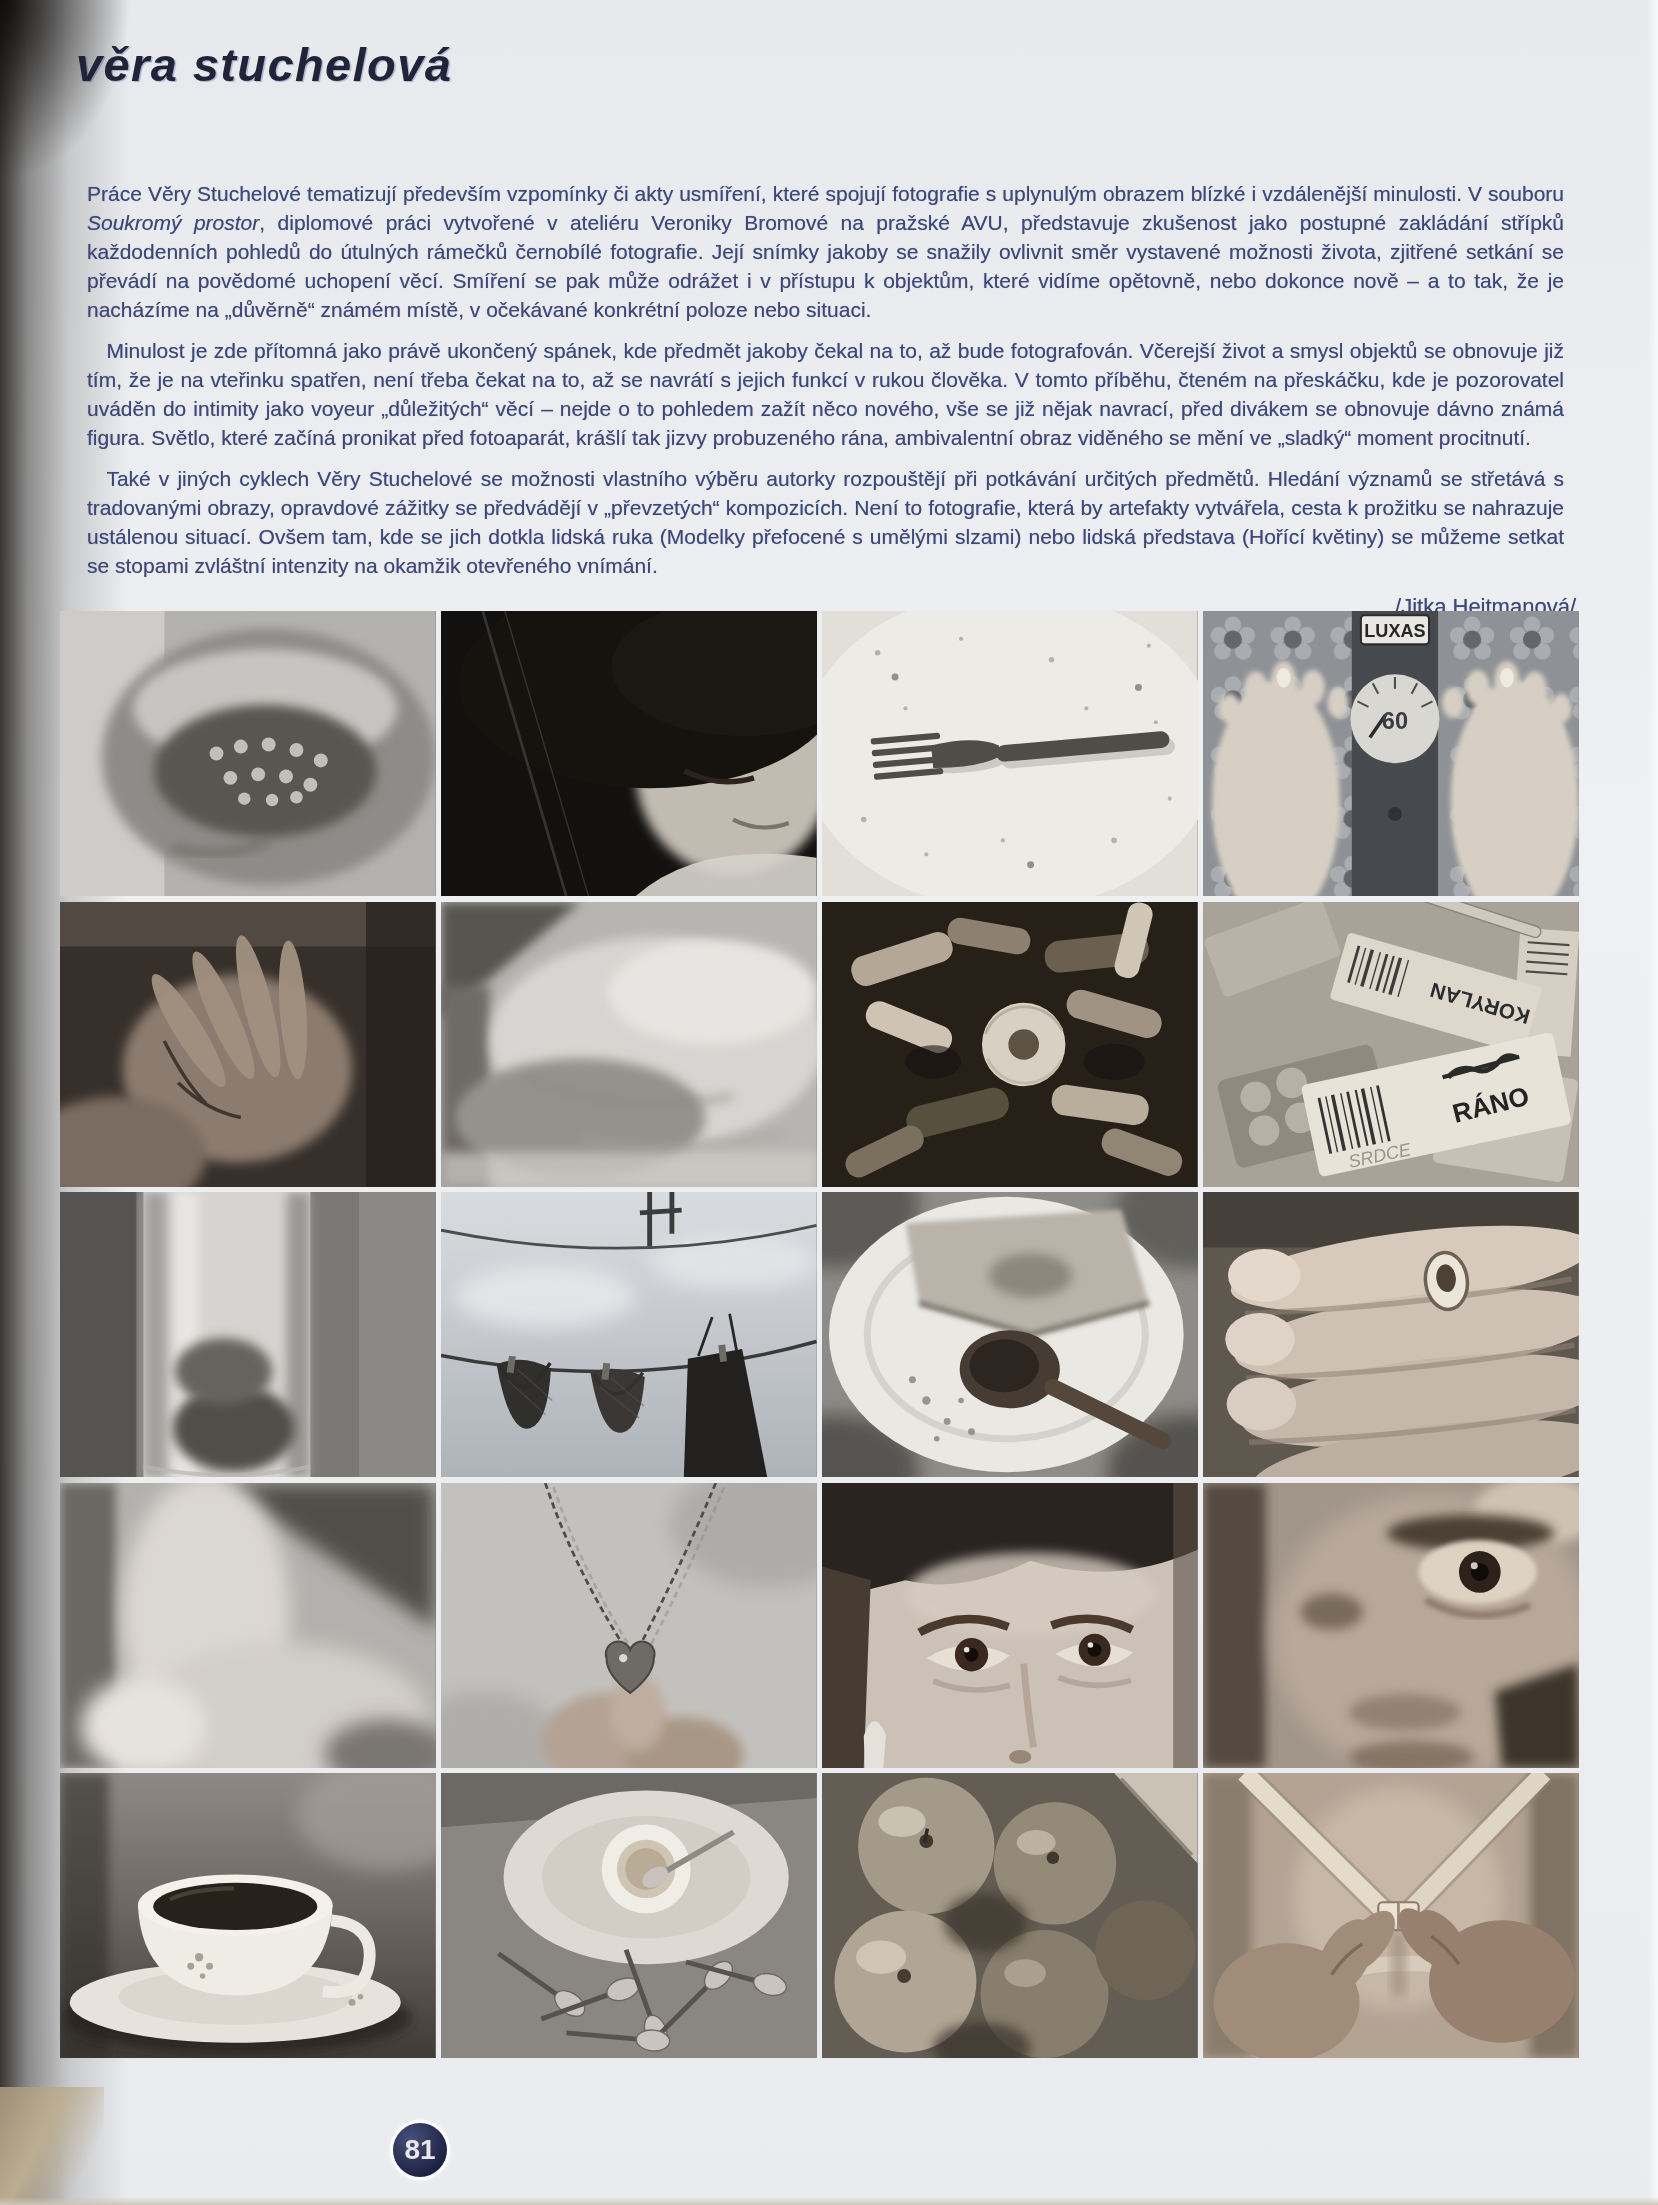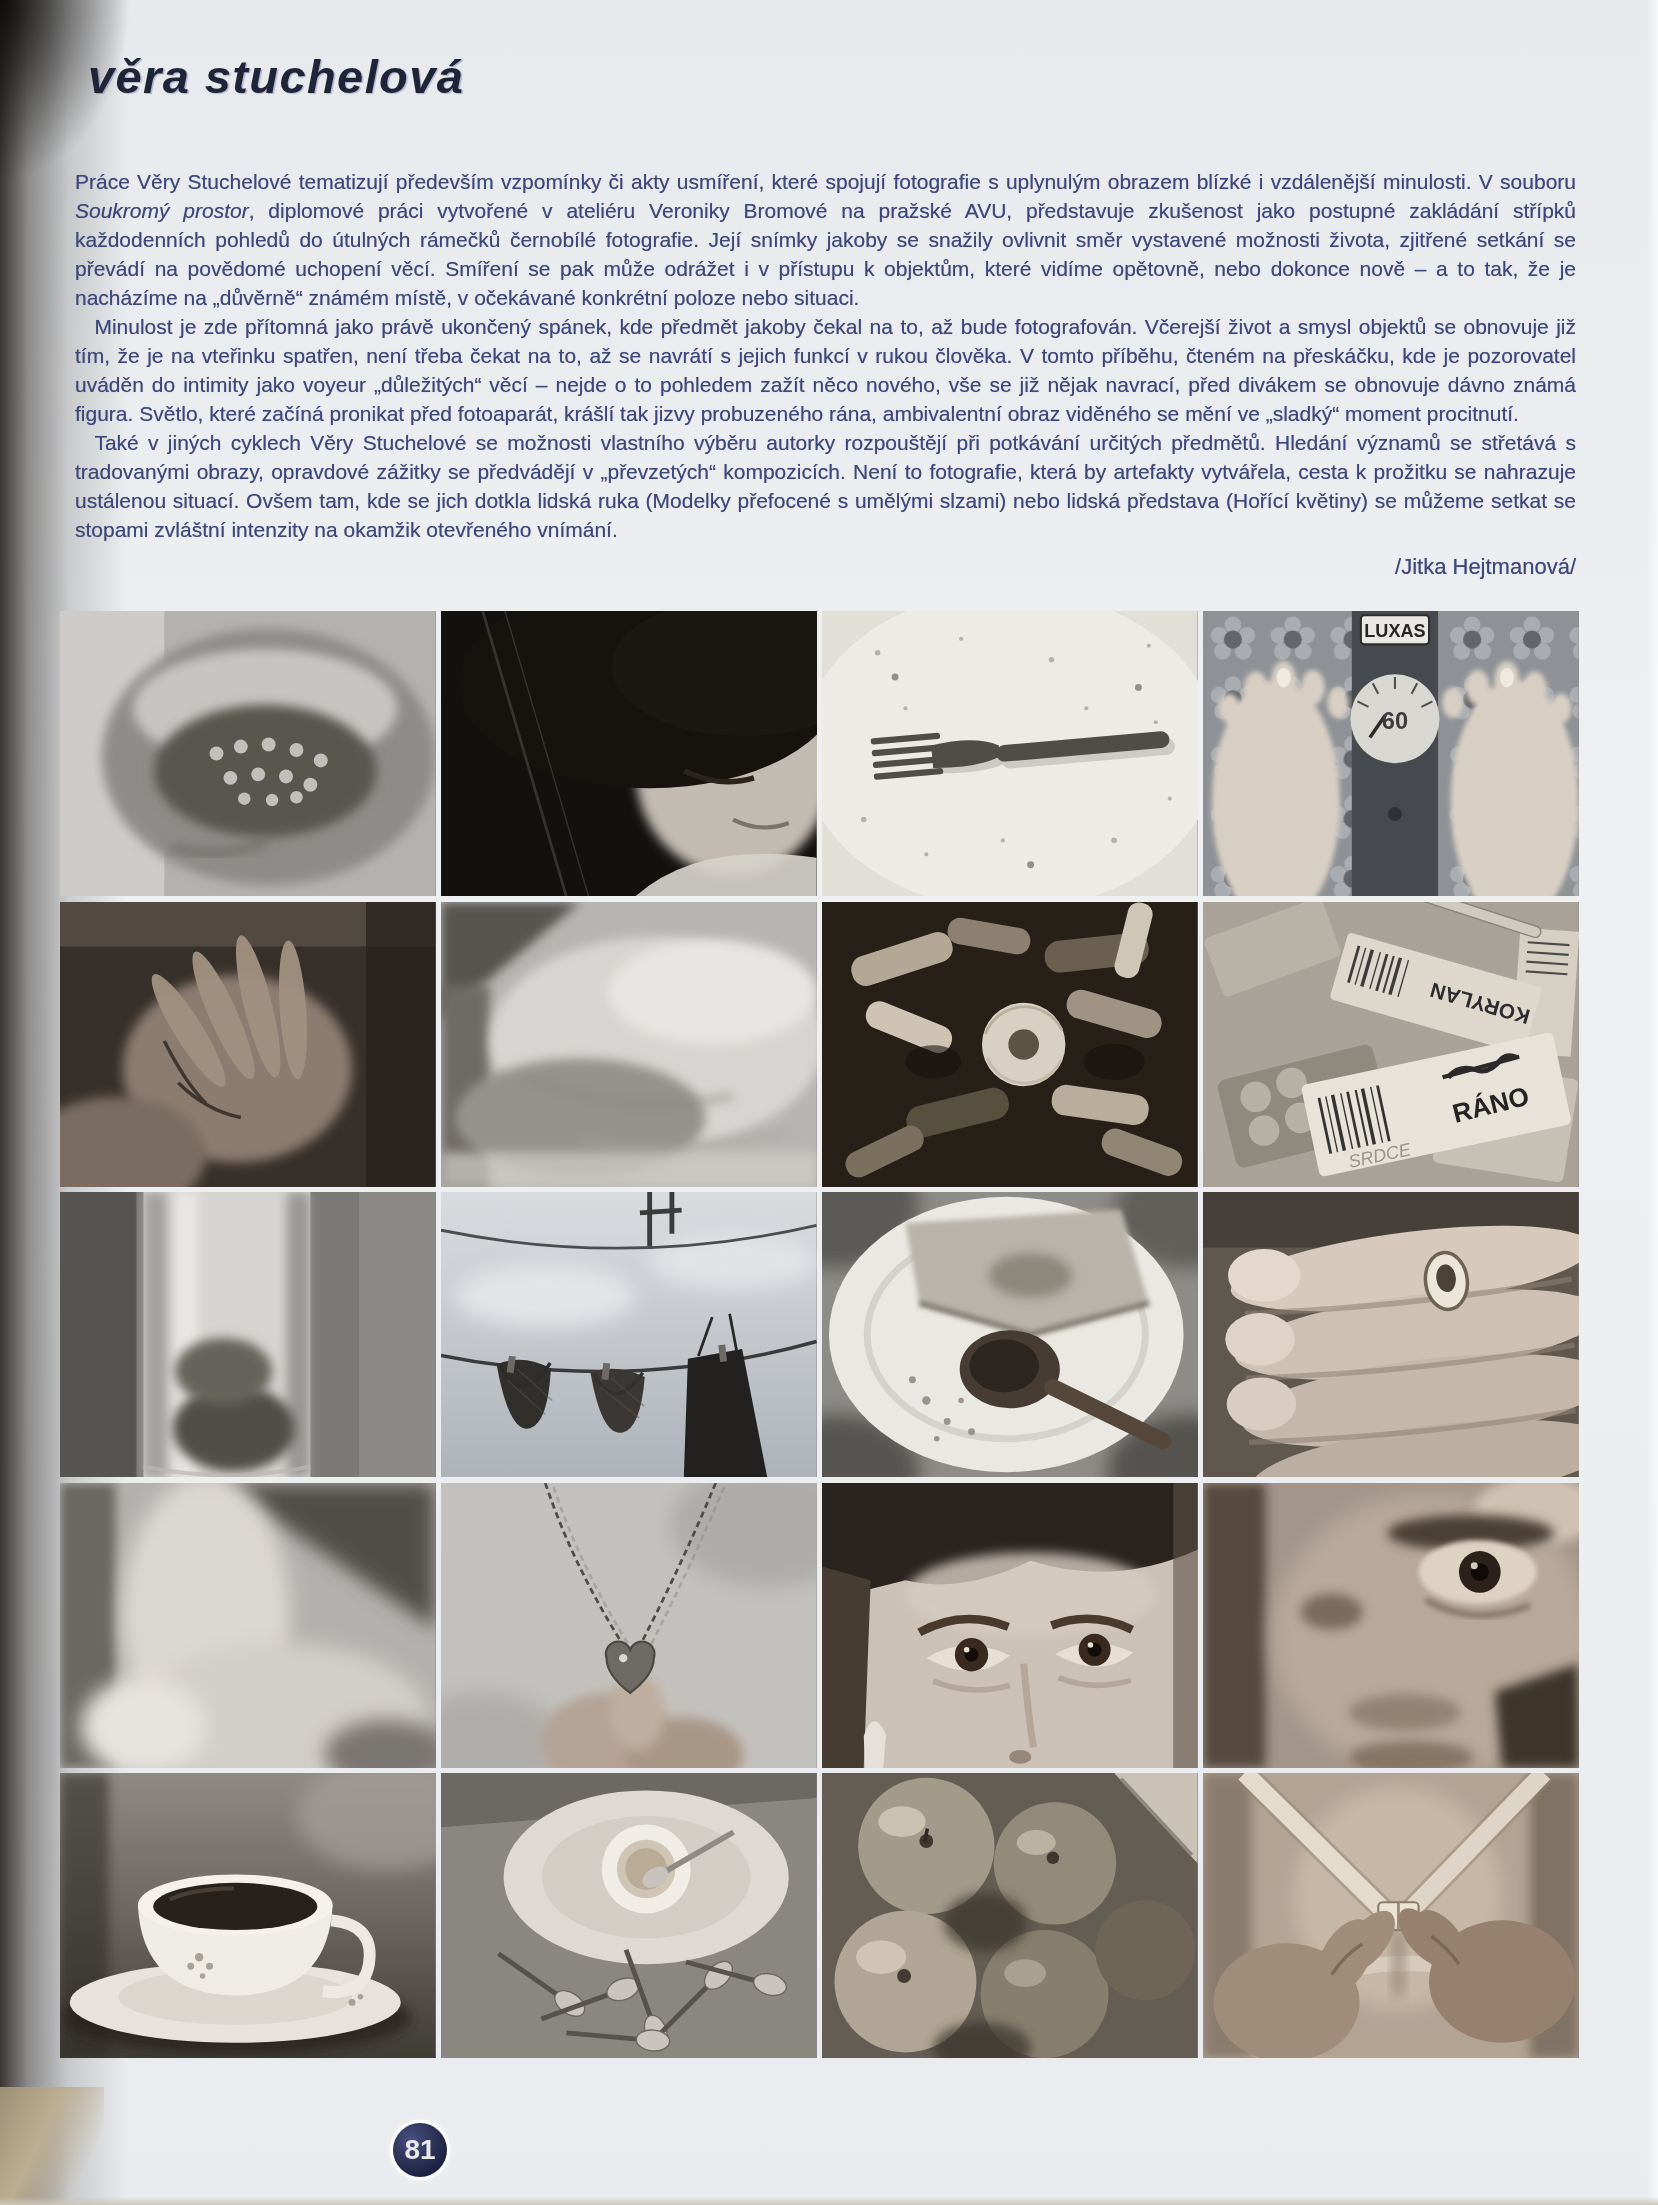--- a/index.html
+++ b/index.html
@@ -9,27 +9,27 @@
   .edge-left{position:absolute;left:0;top:0;width:132px;height:100%;pointer-events:none;
     background:
       radial-gradient(181px 250px at 0 0, rgba(12,10,8,.92), rgba(12,10,8,0) 72%),
       linear-gradient(90deg, rgba(26,22,18,.85) 0px, rgba(26,22,18,.45) 28px, rgba(26,22,18,.16) 69px, rgba(26,22,18,0) 128px);}
   .edge-right{position:absolute;right:0;top:0;width:11px;height:100%;
     background:linear-gradient(270deg,#f7f8f9,rgba(247,248,249,0));}
   .corner-tan{position:absolute;left:0;bottom:0;width:104px;height:118px;
     background:linear-gradient(115deg,#9d8f76 0%,#bcae92 40%,rgba(188,174,146,0) 78%);}
   .edge-bottom{position:absolute;left:0;bottom:0;width:100%;height:8.3px;
     background:linear-gradient(0deg,#cdc7b9,rgba(205,199,185,0));}
-  h1.title{position:absolute;left:72px;top:35px;margin:16px;
+  h1.title{position:absolute;left:72px;top:35px;margin:4px;
     font:italic 900 47px/1.1 "Liberation Sans",sans-serif;letter-spacing:1.4px;
     color:#1f2438;text-shadow:1.4px 1.4px 0.7px rgba(38,48,140,.28);}
   .article{position:absolute;left:75px;top:167px;width:1501px;
     font-size:21px;line-height:29px;text-align:justify;color:#3d4779;
     text-shadow:0 0 0.7px rgba(58,67,117,.55);}
-  .article p{margin:0;}
+  .article p{margin:12px;}
   .article p.indent{text-indent:19.4px;}
   .attribution{text-align:right;margin-top:8.3px;font-size:22px;}
   .grid{position:absolute;left:60px;top:611px;width:1519px;
     display:grid;grid-template-columns:repeat(4,1fr);grid-auto-rows:285px;gap:5.6px;}
   .grid figure{margin:0;overflow:hidden;background:#8a8a8a;}
   .grid svg{width:100%;height:100%;display:block;}
   .pagenum{position:absolute;left:393px;top:2123px;width:54px;height:54px;border-radius:50%;
     background:radial-gradient(circle at 34% 30%, #46507c, #1d2242 72%);
     color:#e9e9ec;font:bold 28px/54px "Liberation Sans",sans-serif;text-align:center;
     box-shadow:0 0 0 3.5px rgba(255,255,255,.75), 0 0 7px 4.2px rgba(255,255,255,.35);}

